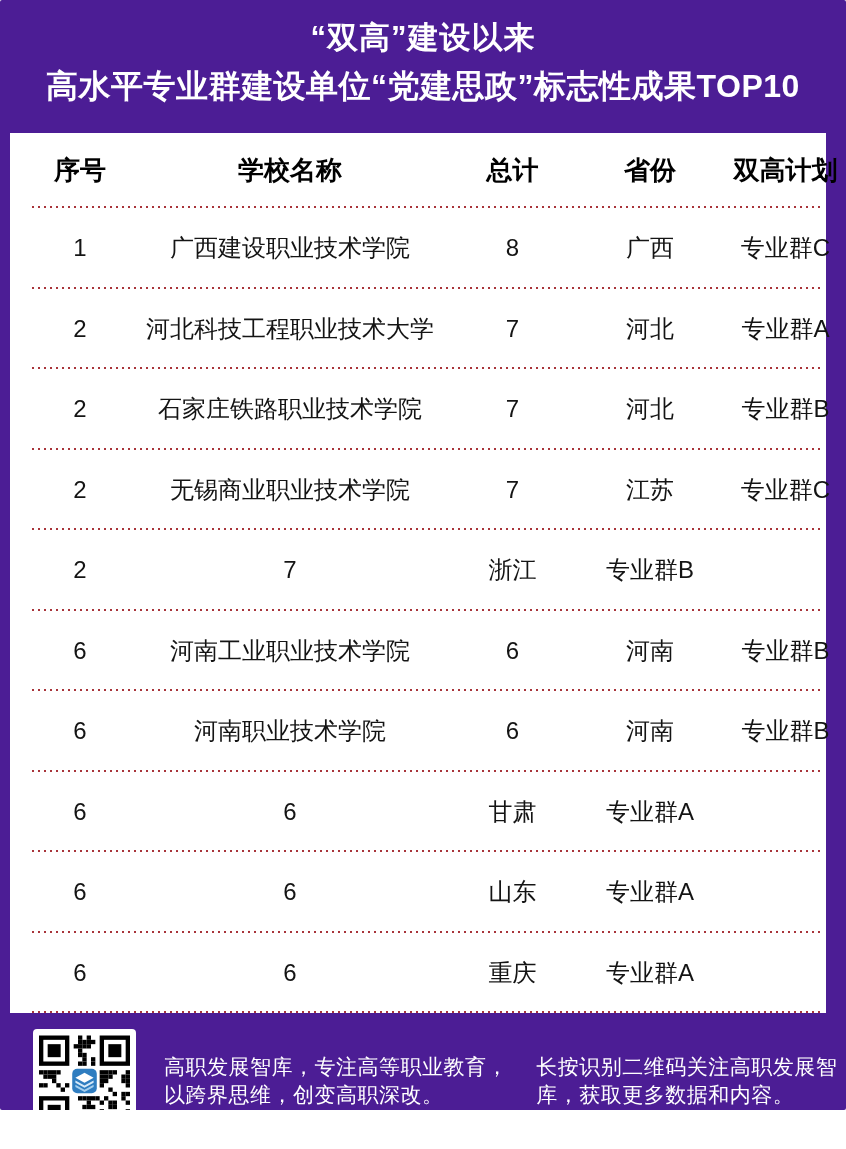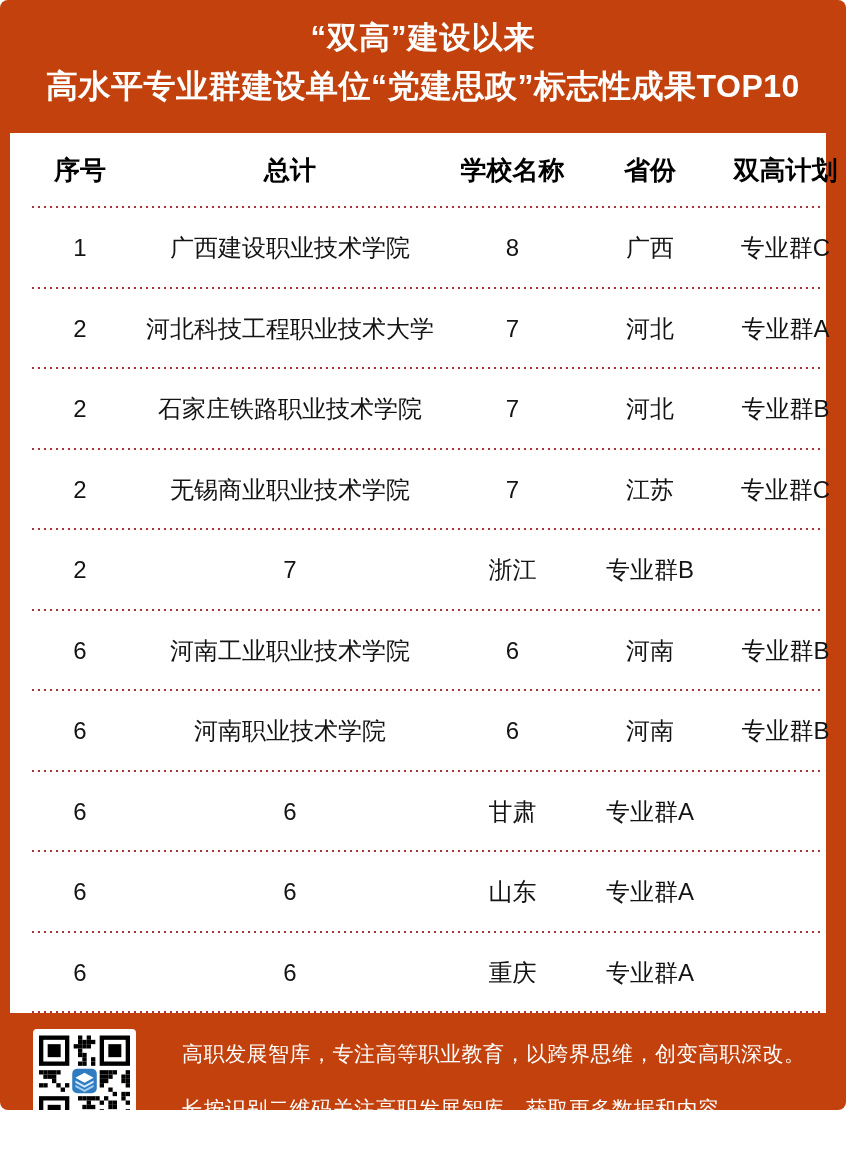--- a/index.html
+++ b/index.html
@@ -3,22 +3,22 @@
 <meta charset="utf-8">
 <style>
   * { margin: 0; padding: 0; box-sizing: border-box; }
   html, body { background: #ffffff; }
   body { font-family: "Liberation Sans", sans-serif; }
 
   .poster {
     position: relative;
     width: 846px;
     height: 1110px;
-    background: #c2410c;
-    border-radius: 8px;
+    background: #4c1d95;
+    border-radius: 2px;
     overflow: hidden;
   }
 
   
   .title-block {
     position: absolute;
     top: 0; left: 0;
     width: 100%;
     height: 133px;
     padding-top: 13px;
@@ -86,44 +86,44 @@
   .qr-box {
     width: 103px;
     height: 104px;
     background: #ffffff;
     border-radius: 4px;
     padding: 6px;
     flex: 0 0 auto;
   }
   .qr-box svg { display: block; width: 100%; height: 100%; }
   .footer-text {
-    margin-left: 46px;
+    margin-left: 28px;
     display: flex;
-    flex-direction: column;
+    flex-direction: row;
     gap: 27px;
     color: #ffffff;
     font-size: 21px;
     letter-spacing: 0.5px;
   }
 </style>
 </head>
 <body>
 
 <div class="poster">
 
   <div class="title-block">
     <div class="title-line1">“双高”建设以来</div>
     <div class="title-line2">高水平专业群建设单位“党建思政”标志性成果TOP10</div>
   </div>
 
   <div class="panel">
     <div class="thead">
         <div class="cell">序号</div>
+        <div class="cell">学校名称</div>
         <div class="cell">总计</div>
-        <div class="cell">学校名称</div>
         <div class="cell">省份</div>
         <div class="cell">双高计划</div>
       </div>
     <div>
         <div class="row">
           <div class="cell">1</div>
           <div class="cell">广西建设职业技术学院</div>
           <div class="cell">8</div>
           <div class="cell">广西</div>
           <div class="cell">专业群C</div>

